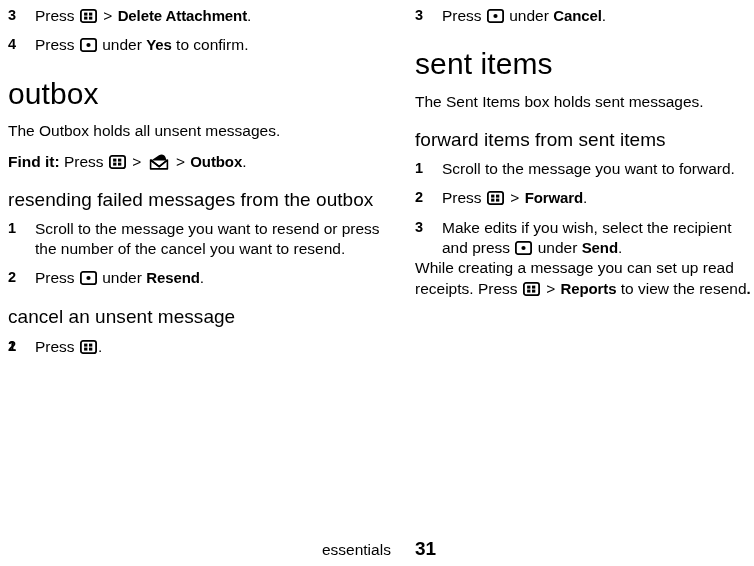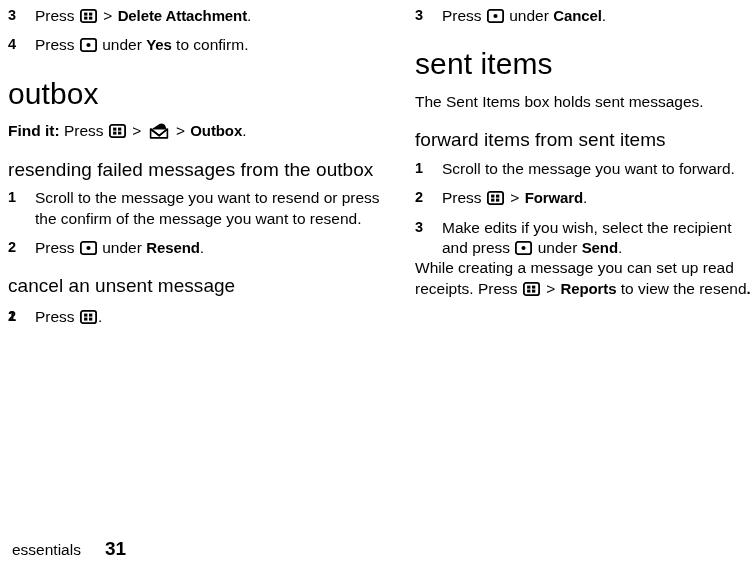--- a/index.html
+++ b/index.html
@@ -106,21 +106,21 @@
     margin: 0 2px;
   }
   .envicon svg { display: block; }
 
   
   .footer {
     position: absolute;
     left: 0;
     right: 8px;
     bottom: 6px;
-    text-align: left;
+    text-align: center;
     white-space: nowrap;
     padding-left: 12px;
   }
   .footer .chaptername {
     font-size: 15.5px;
     font-weight: 400;
     color: #000;
   }
   .footer .pagenum {
     font-size: 19px;
@@ -161,20 +161,21 @@
           </svg>
         </span>
         <span>under</span>
         <span class="uiterm">Yes</span>
         <span>to confirm.</span>
       </li>
     </ol>
 
     <h1 class="chapter">outbox</h1>
 
+    <p class="body">The Outbox holds all unsent messages.</p>
 
     <p class="body">
       <span class="findit">Find it:</span>
       <span>Press</span>
       <span class="keyicon">
         <svg width="17" height="14" viewBox="0 0 17 14" aria-hidden="true">
           <rect x="0.9" y="0.9" width="15.2" height="12.2" rx="2.2" ry="2.2" fill="none" stroke="#000" stroke-width="1.8"></rect>
           <rect x="4.1" y="3.6" width="3.3" height="3.0" fill="#000"></rect>
           <rect x="9.0" y="3.6" width="3.3" height="3.0" fill="#000"></rect>
           <rect x="4.1" y="7.6" width="3.3" height="3.0" fill="#000"></rect>
@@ -191,21 +192,21 @@
       </span>
       <span class="gt">&gt;</span>
       <span class="uiterm">Outbox</span><span>.</span>
     </p>
 
     <h2 class="section">resending failed messages from the outbox</h2>
 
     <ol class="steps">
       <li>
         <span class="stepnum">1</span>
-        <span>Scroll to the message you want to resend or press the confirm of the message you want to resend.</span>
+        <span>Scroll to the message you want to resend or press the number of the cancel you want to resend.</span>
       </li>
       <li>
         <span class="stepnum">2</span>
         <span>Press</span>
         <span class="keyicon">
           <svg width="17" height="14" viewBox="0 0 17 14" aria-hidden="true">
             <rect x="0.9" y="0.9" width="15.2" height="12.2" rx="2.2" ry="2.2" fill="none" stroke="#000" stroke-width="1.8"></rect>
             <circle cx="8.5" cy="7" r="2.1" fill="#000"></circle>
           </svg>
         </span>

